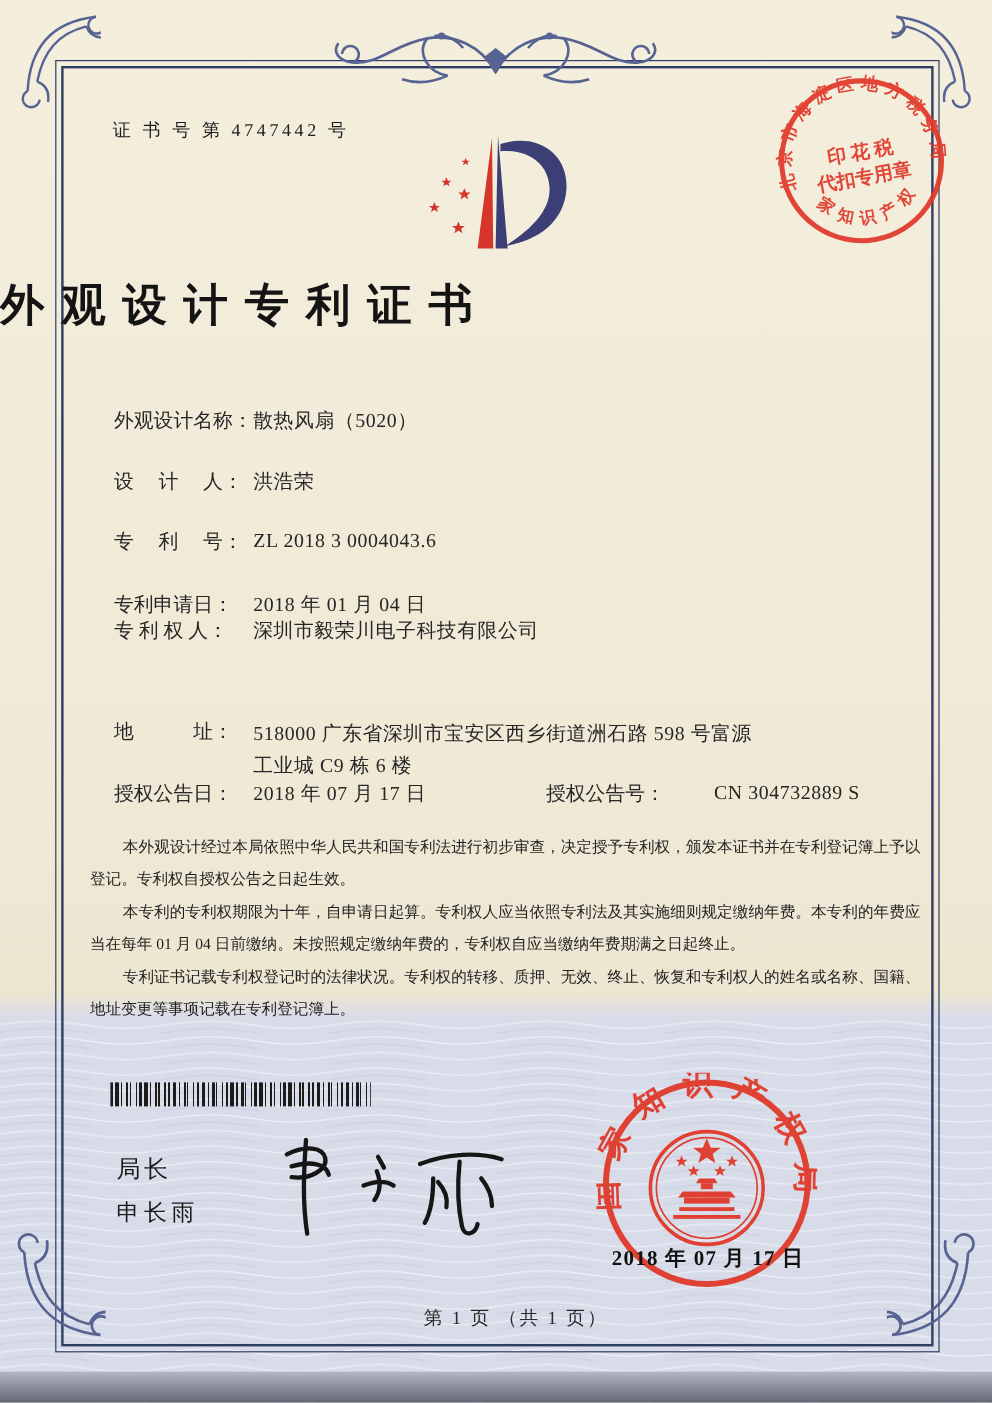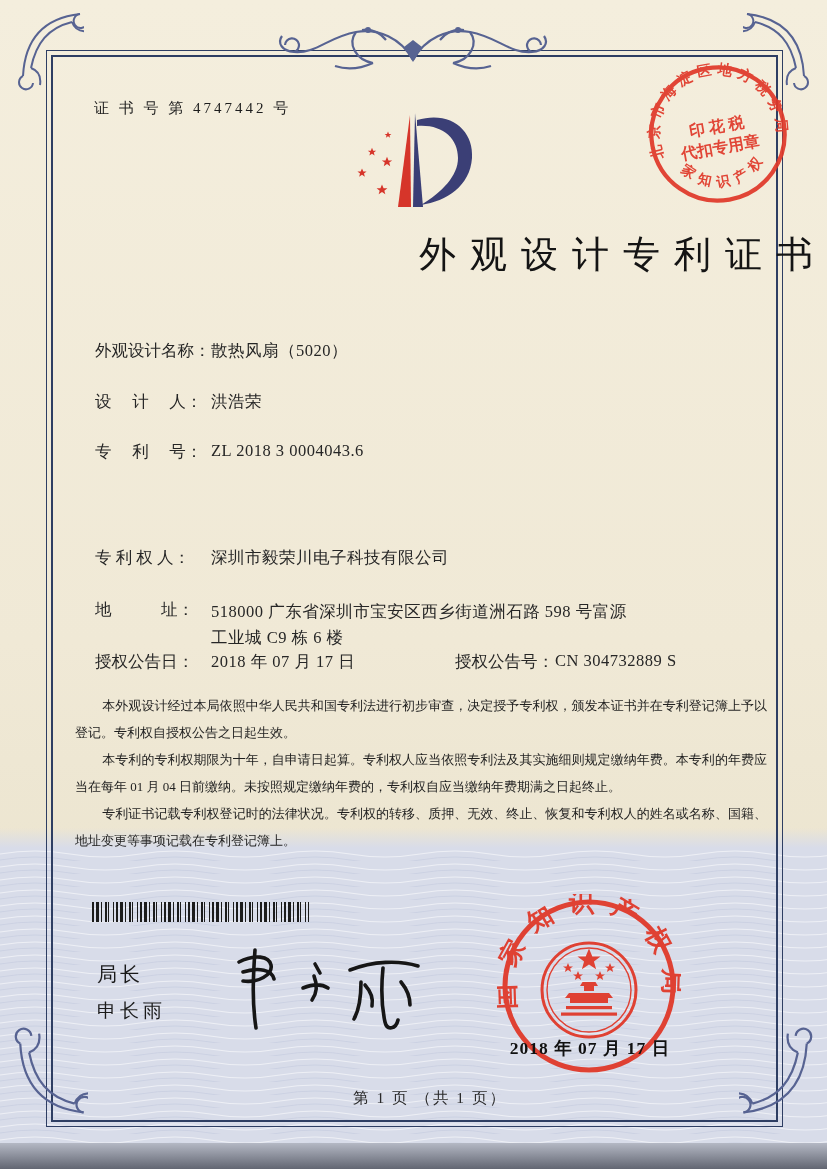--- a/index.html
+++ b/index.html
@@ -15,21 +15,21 @@
   .band svg{position:absolute;left:0;top:0;}
   .bottom-edge{position:absolute;left:0;bottom:0;width:827px;height:26px;
     background:linear-gradient(180deg,#b4b8c4,#626672);}
   
   .frame-outer{position:absolute;left:46px;top:50px;right:44px;bottom:42px;
     border:1.5px solid #2e3e63;}
   .frame-inner{position:absolute;left:51px;top:55px;right:49px;bottom:47px;
     border:2.5px solid #2e3e63;}
   .abs{position:absolute;}
   .cert-no{left:94px;top:99px;font-size:15px;letter-spacing:3px;color:#1d1d1d;}
-  .title{left:0;right:0;top:230px;text-align:right;font-size:37px;font-weight:normal;
+  .title{left:0;right:0;top:230px;text-align:left;font-size:37px;font-weight:bold;
     letter-spacing:14px;color:#141414;}
   .row{left:95px;width:665px;display:flex;font-size:16.5px;color:#262626;}
   .row .lab{flex:0 0 116px;white-space:nowrap;}
   .row .val{letter-spacing:0.5px;}
   .addr-val{width:432px;line-height:26px;}
   .grant-no{left:455px;width:320px;}
   .body-text{left:75px;top:692px;width:692px;font-size:13px;line-height:27px;
     text-align:justify;color:#1f1f1f;}
   .body-text p{margin:0;text-indent:2.1em;}
   .barcode{left:92px;top:902px;width:217px;height:20px;
@@ -158,33 +158,37 @@
     <span class="val">散热风扇（5020）</span>
   </div>
   <div class="abs row" style="top:391px;">
     <span class="lab">设　 计　 人：</span>
     <span class="val">洪浩荣</span>
   </div>
   <div class="abs row" style="top:441px;">
     <span class="lab">专　 利　 号：</span>
     <span class="val">ZL 2018 3 0004043.6</span>
   </div>
-  <div class="abs row" style="top:547px;">
+  <div class="abs row" style="top:493px;">
+    <span class="lab">专利申请日：</span>
+    <span class="val">2018 年 01 月 04 日</span>
+  </div>
+  <div class="abs row" style="top:515px;">
     <span class="lab">专 利 权 人：</span>
     <span class="val">深圳市毅荣川电子科技有限公司</span>
   </div>
   <div class="abs row" style="top:599px;">
     <span class="lab">地　　　址：</span>
     <span class="val addr-val">518000 广东省深圳市宝安区西乡街道洲石路 598 号富源工业城 C9 栋 6 楼</span>
   </div>
   <div class="abs row" style="top:651px;">
     <span class="lab">授权公告日：</span>
     <span class="val">2018 年 07 月 17 日</span>
   </div>
-  <div class="abs row grant-no" style="top:651px;">
+  <div class="abs row grant-no" style="top:651px;gap:40px;">
     <span class="lab" style="flex-basis:100px;">授权公告号：</span>
     <span class="val">CN 304732889 S</span>
   </div>
 
   <div class="abs body-text">
     <p>本外观设计经过本局依照中华人民共和国专利法进行初步审查，决定授予专利权，颁发本证书并在专利登记簿上予以登记。专利权自授权公告之日起生效。</p>
     <p>本专利的专利权期限为十年，自申请日起算。专利权人应当依照专利法及其实施细则规定缴纳年费。本专利的年费应当在每年 01 月 04 日前缴纳。未按照规定缴纳年费的，专利权自应当缴纳年费期满之日起终止。</p>
     <p>专利证书记载专利权登记时的法律状况。专利权的转移、质押、无效、终止、恢复和专利权人的姓名或名称、国籍、地址变更等事项记载在专利登记簿上。</p>
   </div>
 

